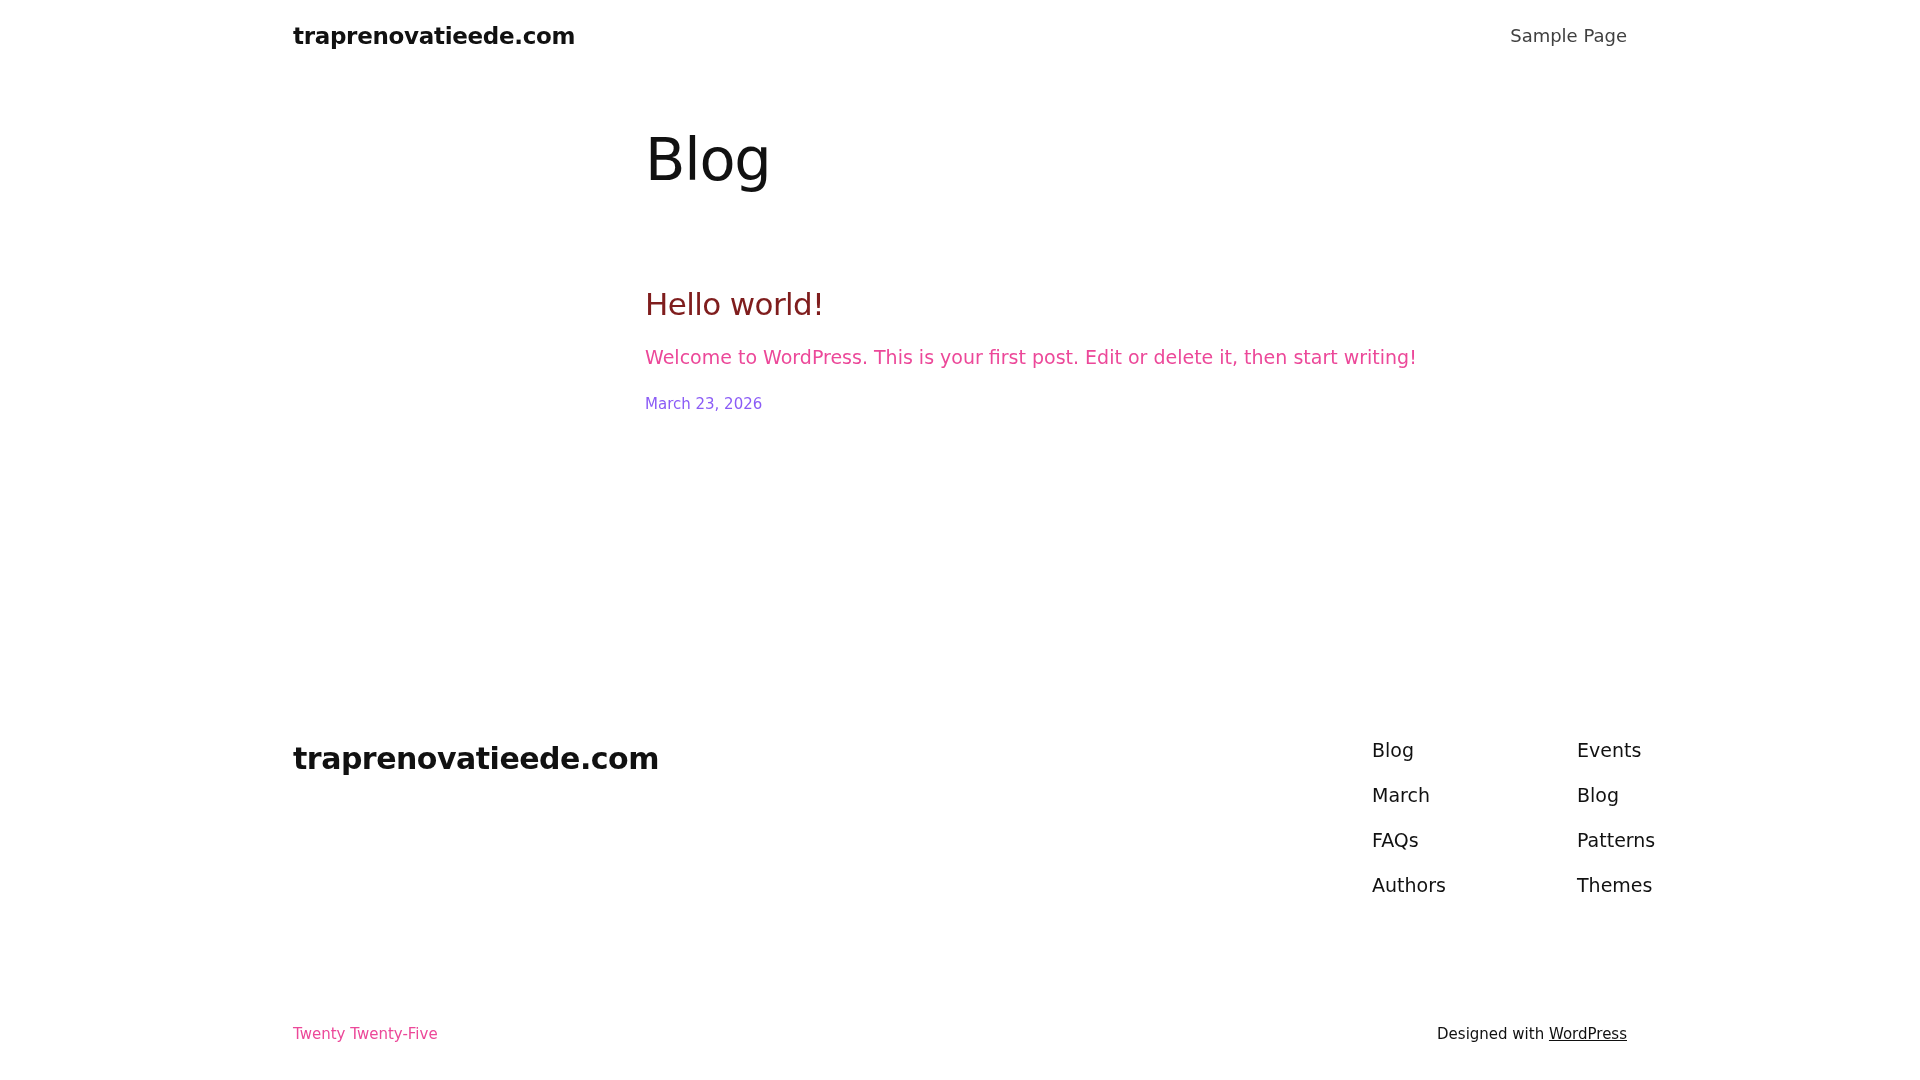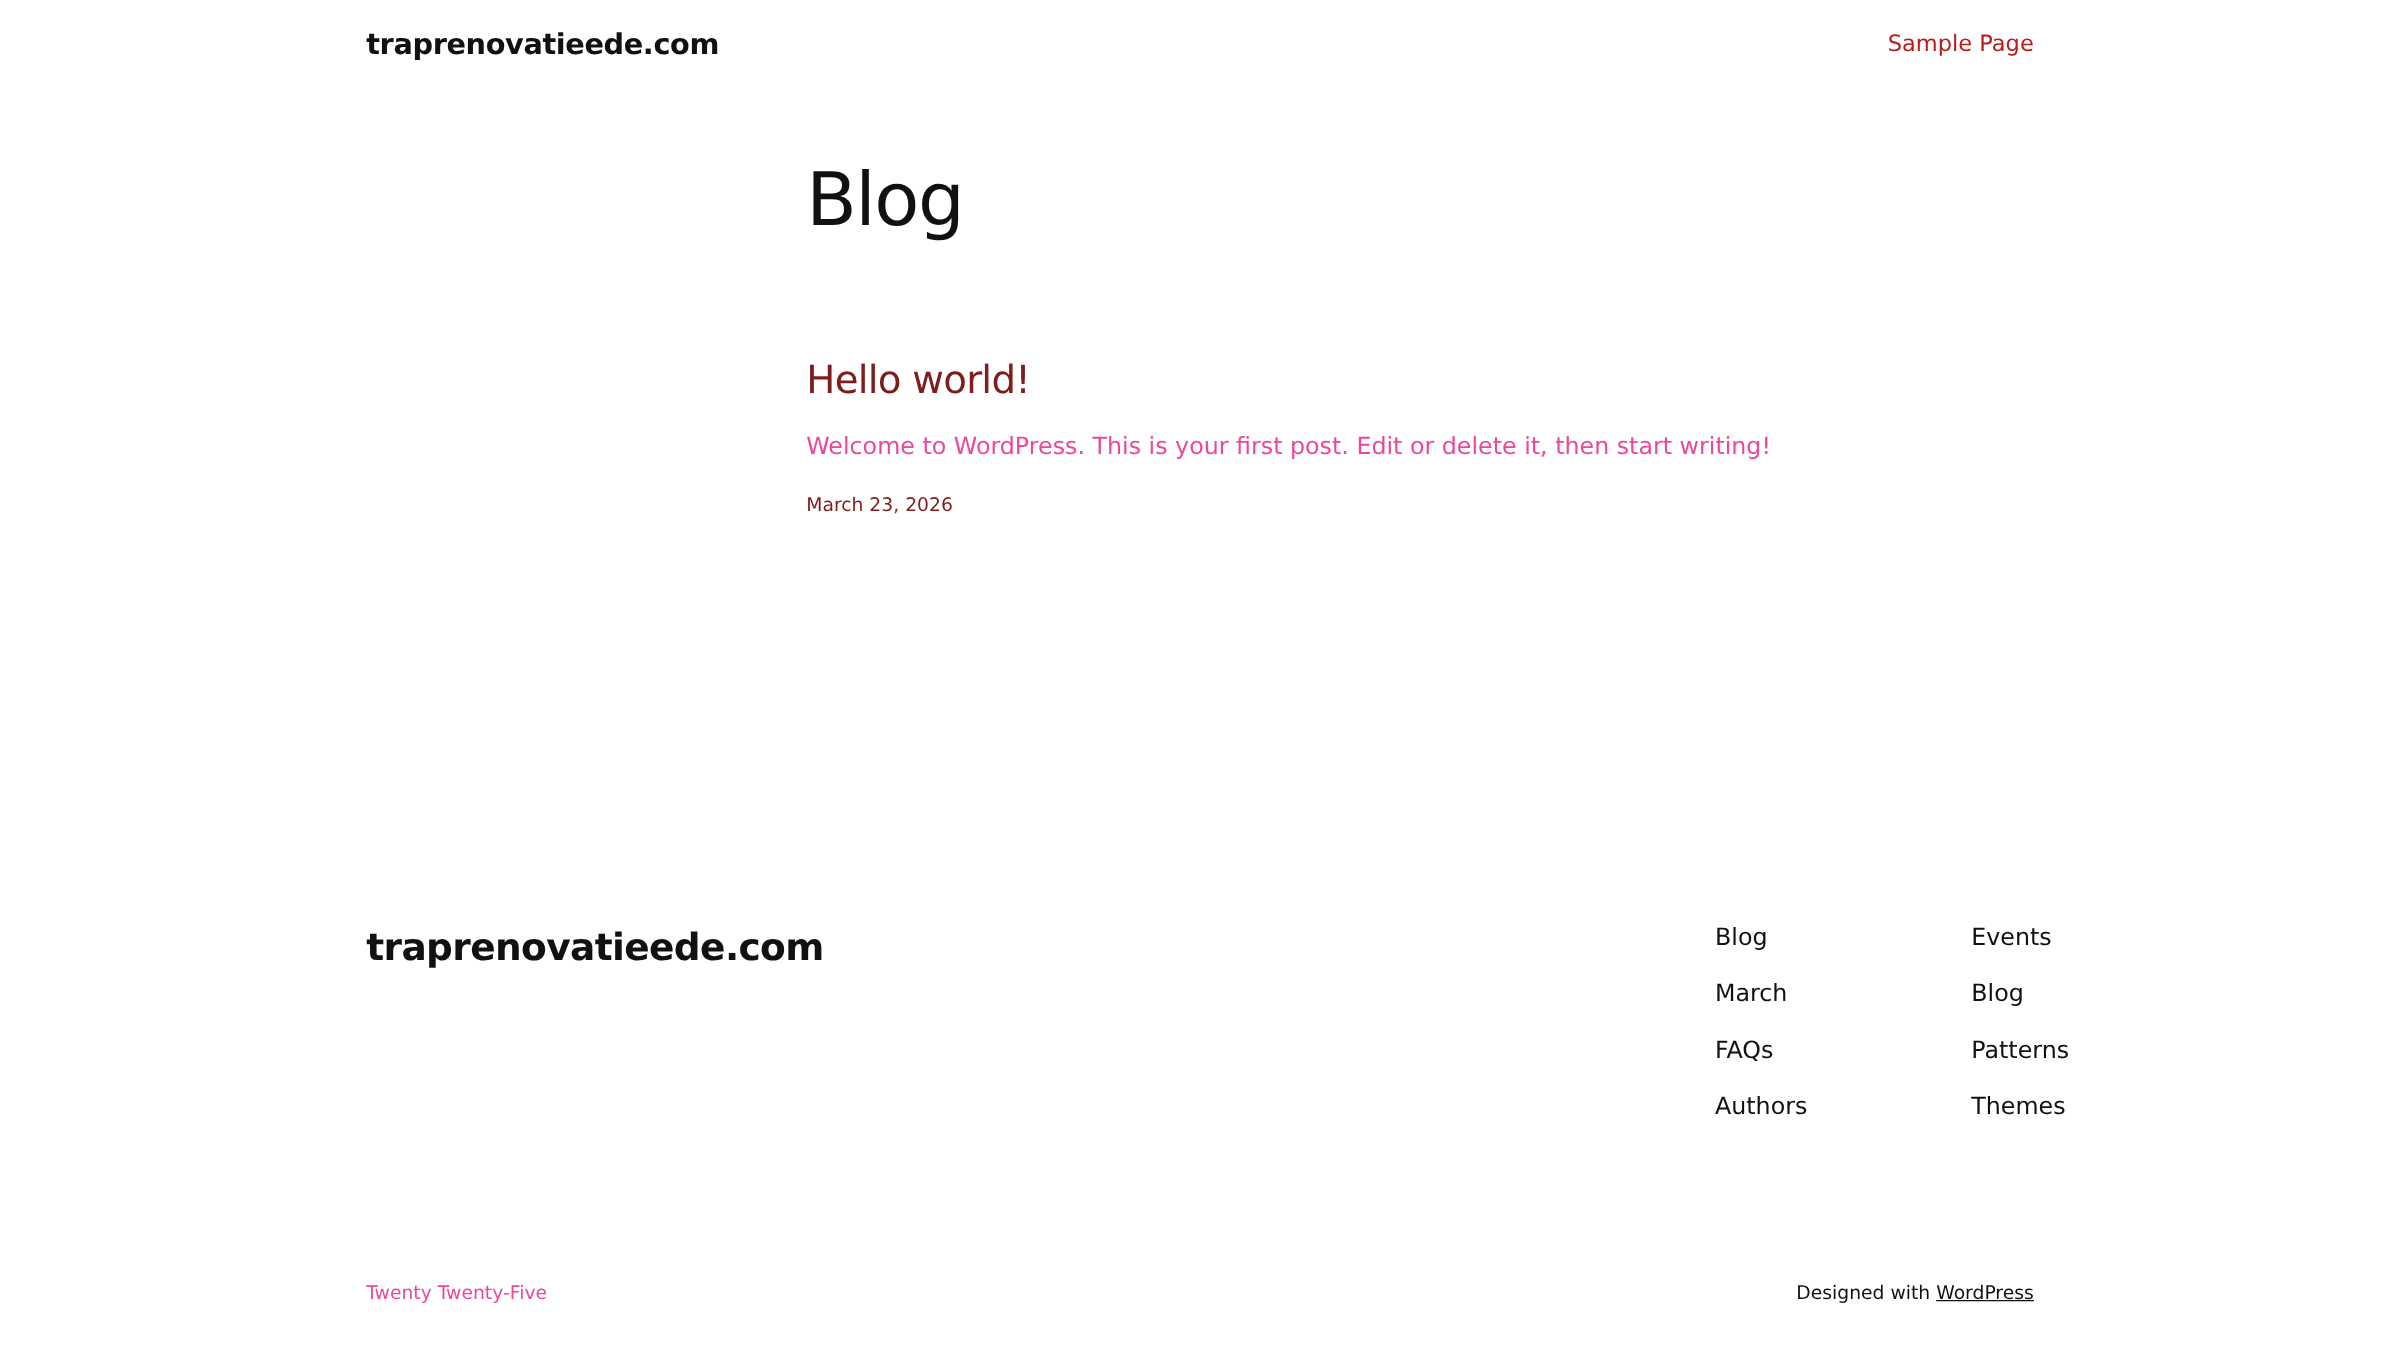--- a/index.html
+++ b/index.html
@@ -40,21 +40,21 @@
     text-decoration: none;
     line-height: 1;
   }
   .header-nav {
     display: flex;
     align-items: center;
     gap: 28px;
   }
   .header-nav a {
     font-size: 18px;
-    color: #b91c1c;
+    color: #404040;
     text-decoration: none;
     line-height: 1;
     font-weight: 400;
   }
 
   
   .main {
     position: absolute;
     top: 128px;
     left: 0;
@@ -92,21 +92,21 @@
   }
   .post-excerpt {
     margin: 0 0 22px 0;
     font-size: 19px;
     line-height: 1.5;
     color: #ec4899;
     font-weight: 400;
   }
   .post-date {
     font-size: 15px;
-    color: #7f1d1d;
+    color: #8b5cf6;
     line-height: 1.4;
   }
 
   
   .site-footer {
     position: absolute;
     left: 0;
     top: 705px;
     width: 1920px;
   }

